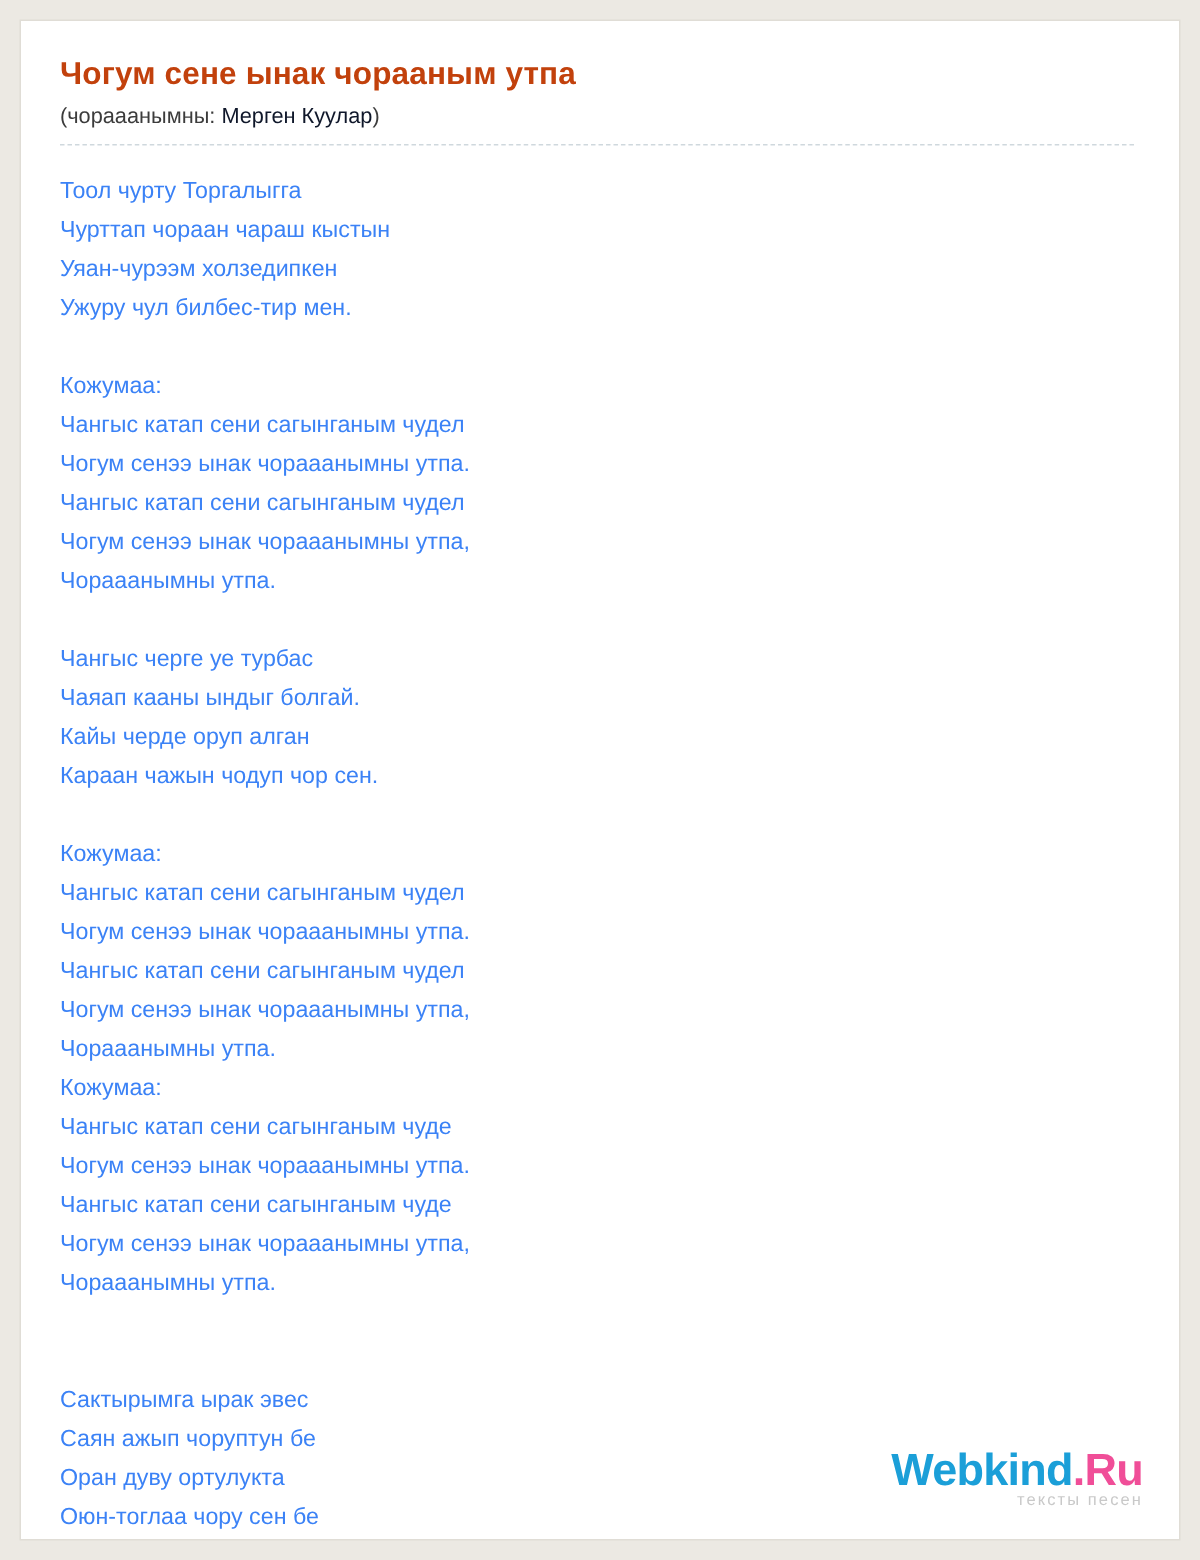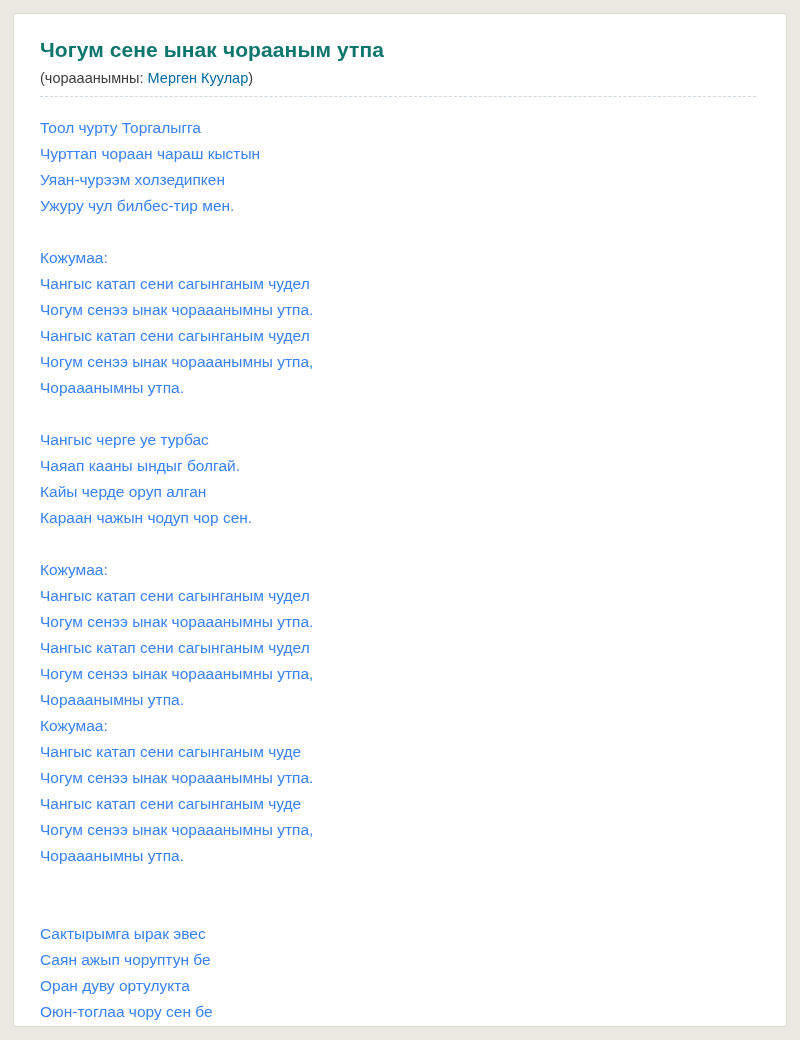--- a/index.html
+++ b/index.html
@@ -25,37 +25,37 @@
   }
   .inner {
     position: absolute;
     left: 26px;
     top: 22px;
     right: 26px;
     bottom: 0;
   }
   .song-title {
     font-size: 21px;
-    color: #0f766e;
+    color: #c2410c;
     font-weight: bold;
     letter-spacing: 0.1px;
     line-height: 28px;
     margin: 0 0 6px 0;
     white-space: nowrap;
   }
   .performer-line {
     font-size: 14.5px;
     color: #3c3c3c;
     padding-bottom: 10px;
     border-bottom: 1px dashed #cfd8dd;
     width: 716px;
     box-sizing: border-box;
   }
   .performer-line a {
-    color: #0369a1;
+    color: #0f172a;
     text-decoration: none;
   }
   .lyrics {
     margin-top: 18px;
     font-size: 15.5px;
     line-height: 26px;
     color: #3b82f6;
     white-space: pre-wrap;
     font-family: "Liberation Sans", sans-serif;
   }
@@ -130,13 +130,17 @@
 Чорааанымны утпа.
 
 
 Сактырымга ырак эвес
 Саян ажып чоруптун бе
 Оран дуву ортулукта
 Оюн-тоглаа чору сен бе</div>
 
   </div>
 
+  <div class="brand">
+    <span class="brand-main">Webkind</span><span class="brand-ru">.Ru</span>
+    <div class="brand-sub">тексты песен</div>
+  </div>
 </div>
 
 </body></html>

